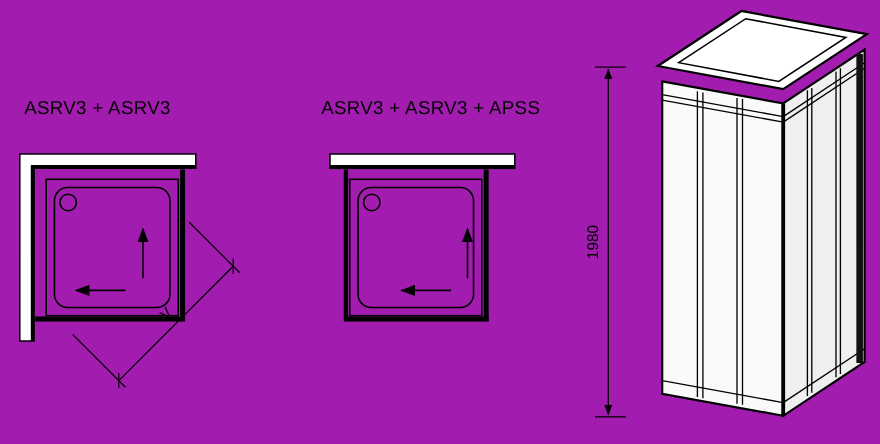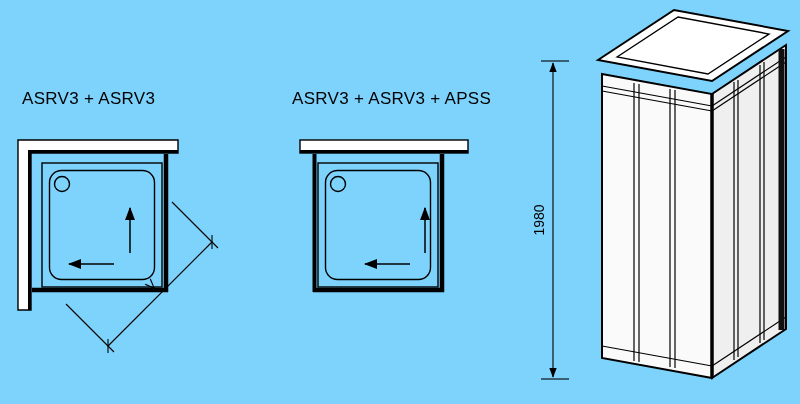--- a/index.html
+++ b/index.html
@@ -5,21 +5,21 @@
   html, body {
     margin: 0;
     padding: 0;
     background: #ffffff;
     font-family: "Liberation Sans", sans-serif;
   }
   .canvas {
     position: relative;
     width: 800px;
     height: 404px;
-    background: #7dd3fc;
+    background: #a21caf;
     overflow: hidden;
   }
   svg text {
     fill: #000000;
     font-family: "Liberation Sans", sans-serif;
   }
   .t-title  { font-size: 17px; letter-spacing: 0.3px; }
   .t-vdim   { font-size: 13px; }
   .t-height { font-size: 14px; }
 

